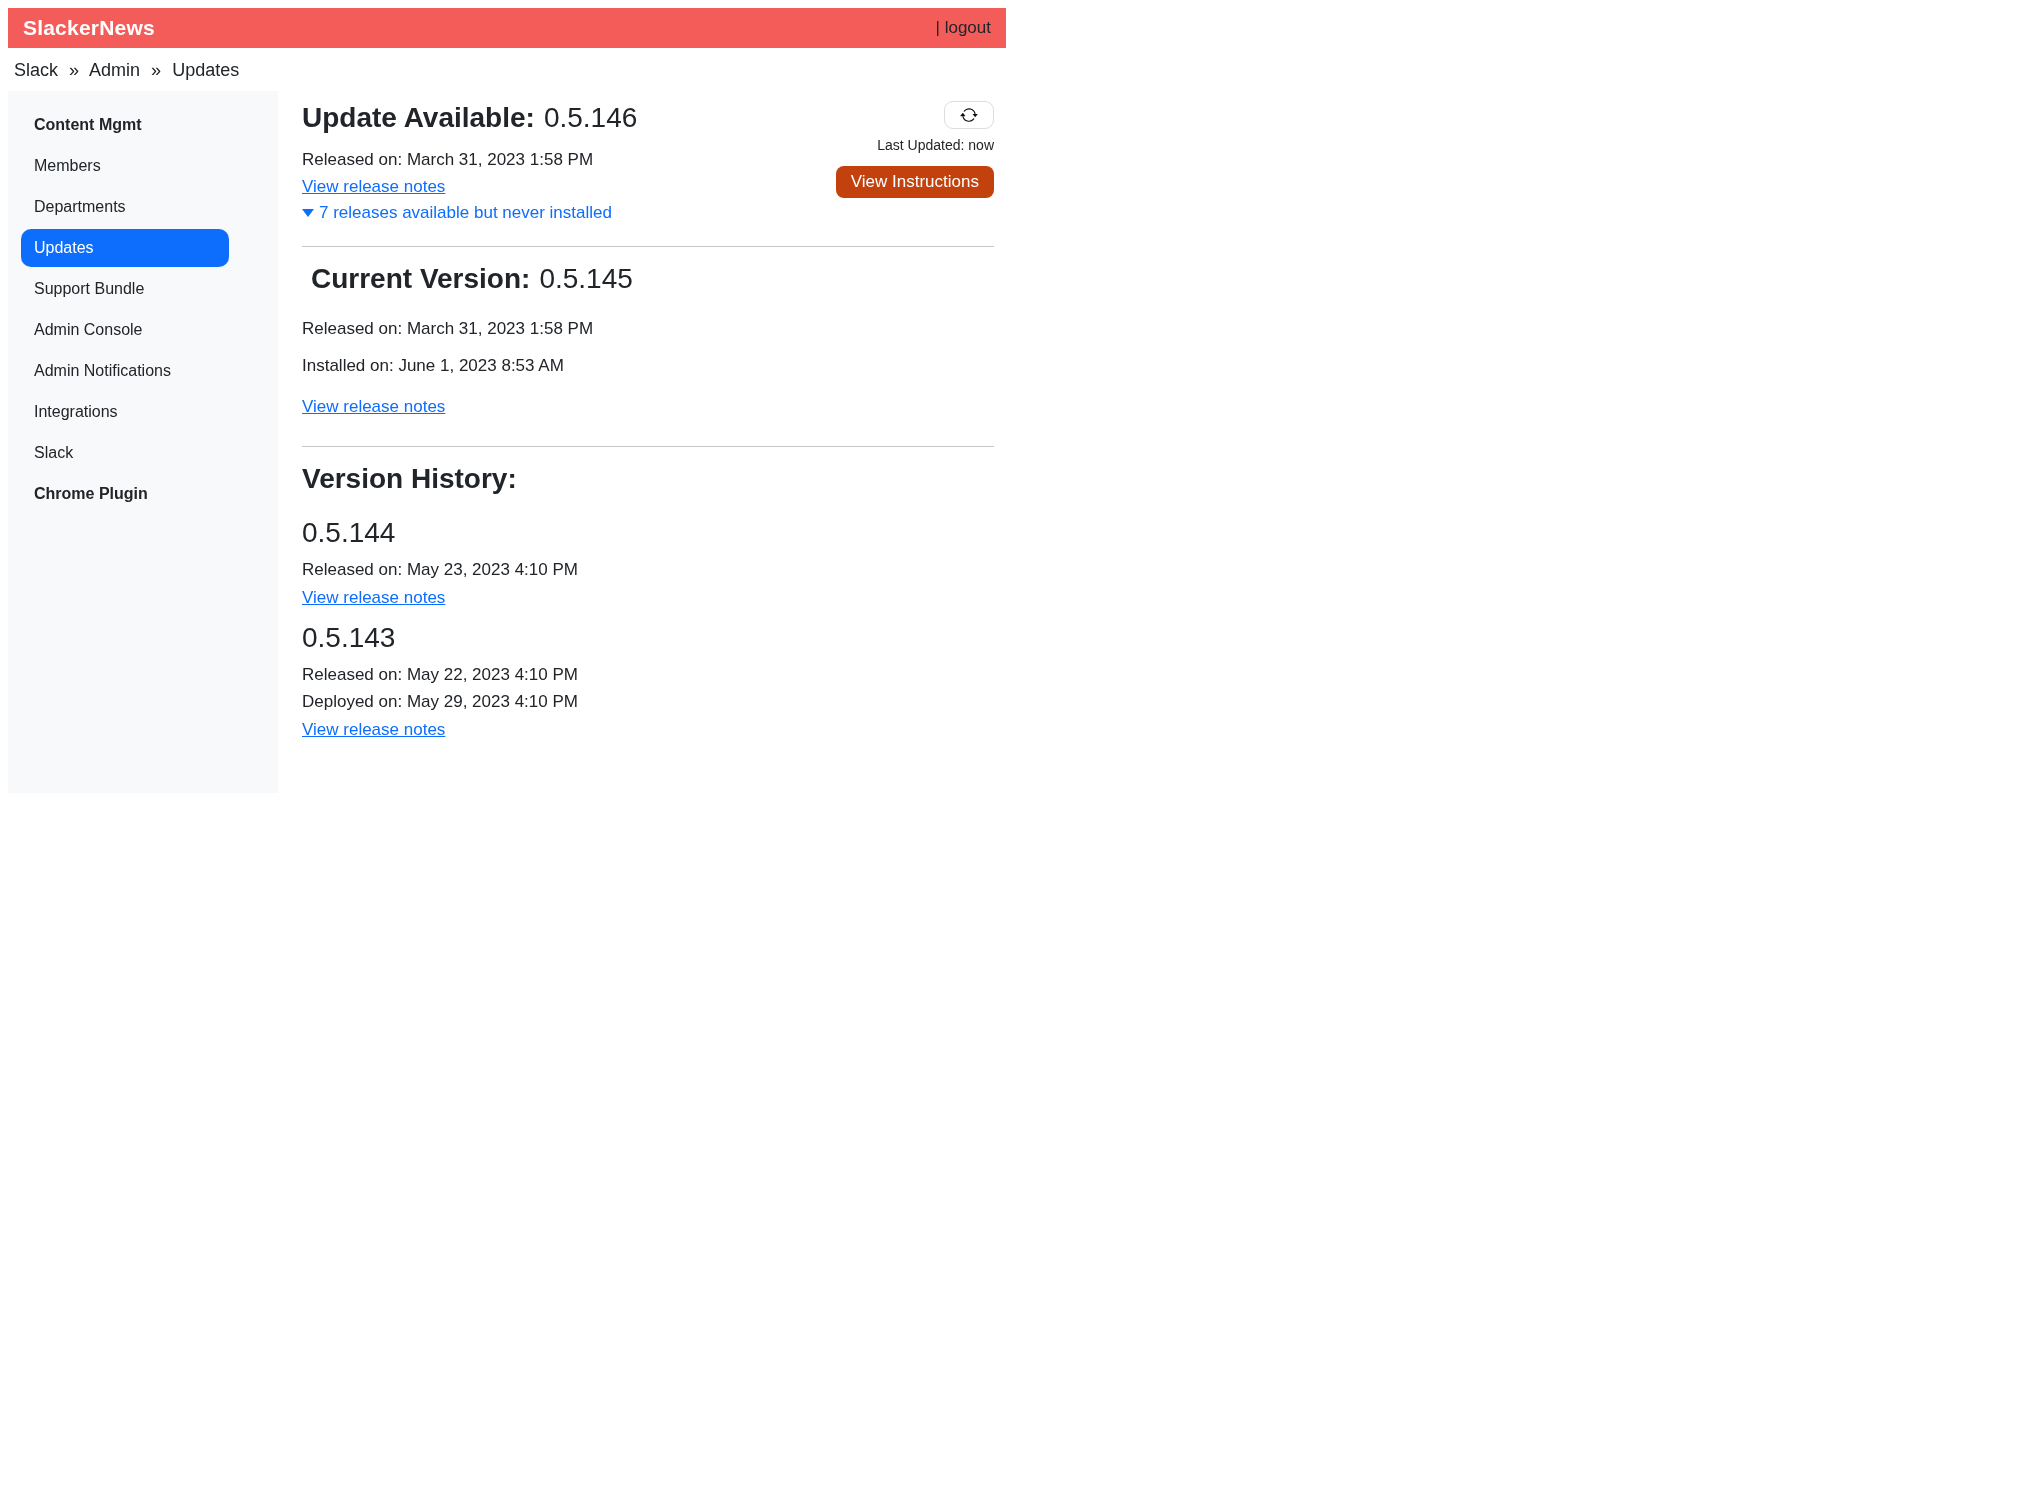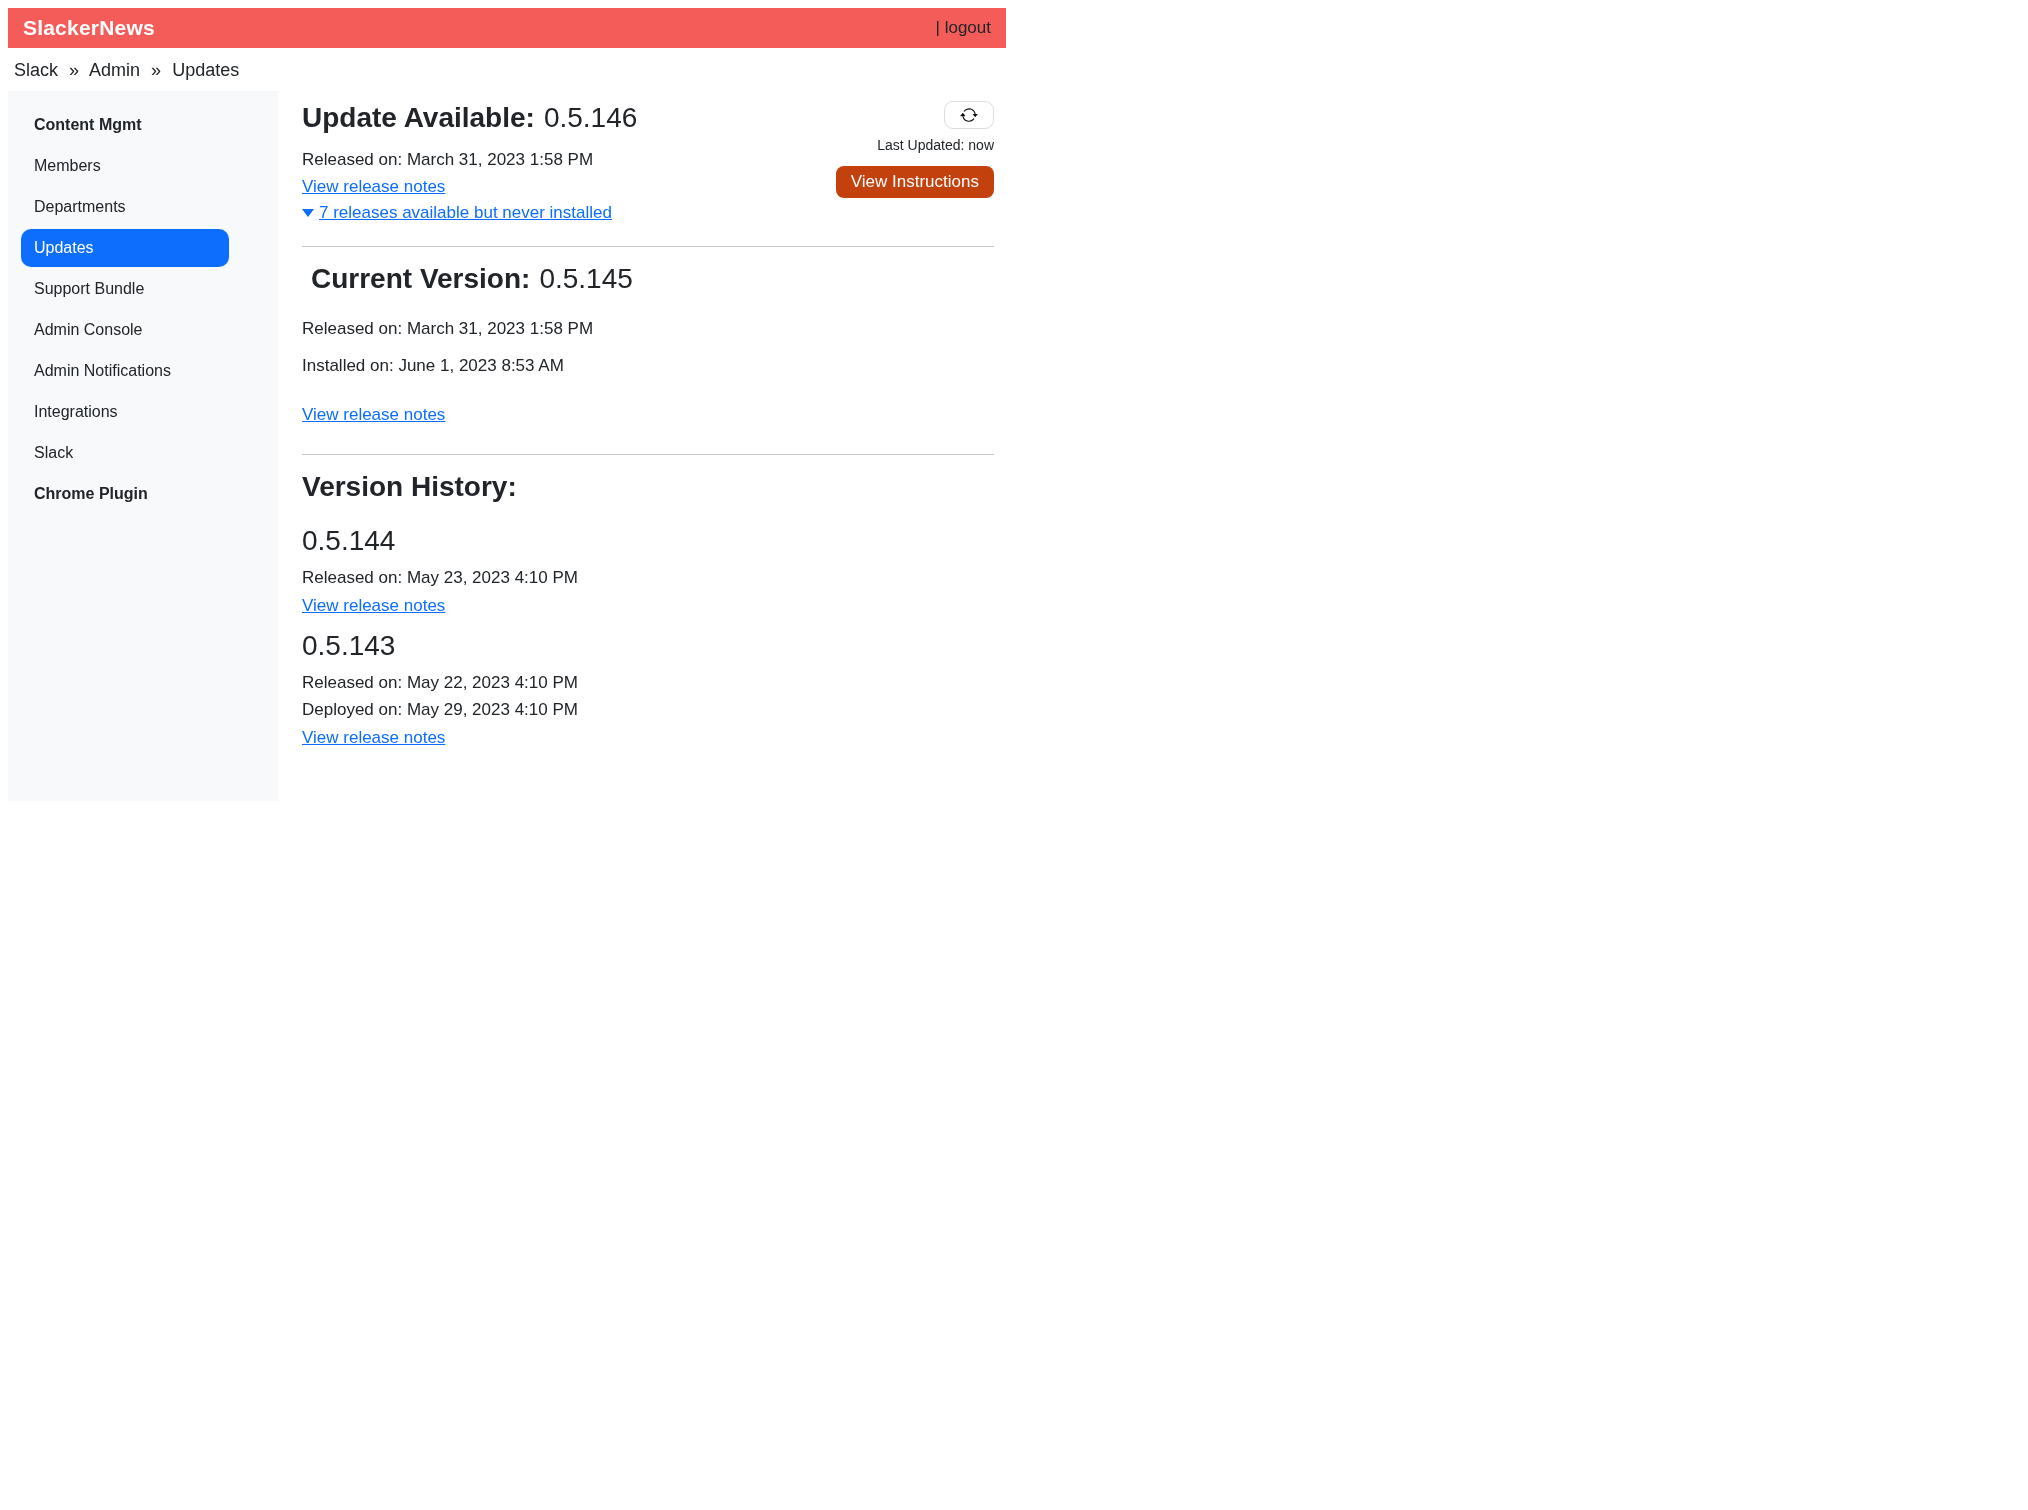--- a/index.html
+++ b/index.html
@@ -125,26 +125,26 @@
     align-items: center;
   }
   .caret-down {
     width: 0; height: 0;
     border-left: 6px solid transparent;
     border-right: 6px solid transparent;
     border-top: 8px solid #0d6efd;
     display: inline-block;
     margin-right: 5px;
   }
-  .releases-toggle .toggle-text { text-decoration: underline; }
+  .releases-toggle .toggle-text { }
 
   
   .current-section .section-title { margin: 14px 9px 20px; }
   .current-section .line.released { margin-bottom: 12px; }
-  .current-section .line.installed { margin-bottom: 24px; }
+  .current-section .line.installed { margin-bottom: 16px; }
 
   
   .history-section .section-title { margin: 14px 0 20px; }
   .version-number { font-size: 28px; line-height: 34px; font-weight: 400; margin: 0 0 7px; }
   .version-entry { margin-bottom: 11px; }
   .version-entry .notes-link { margin-top: 1px; }
 </style>
 </head>
 <body>
 

